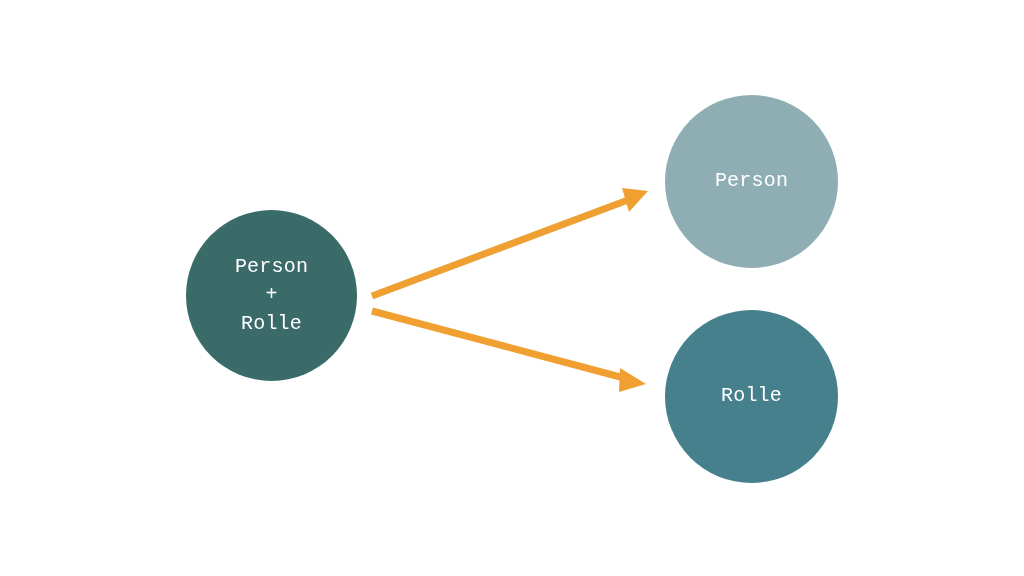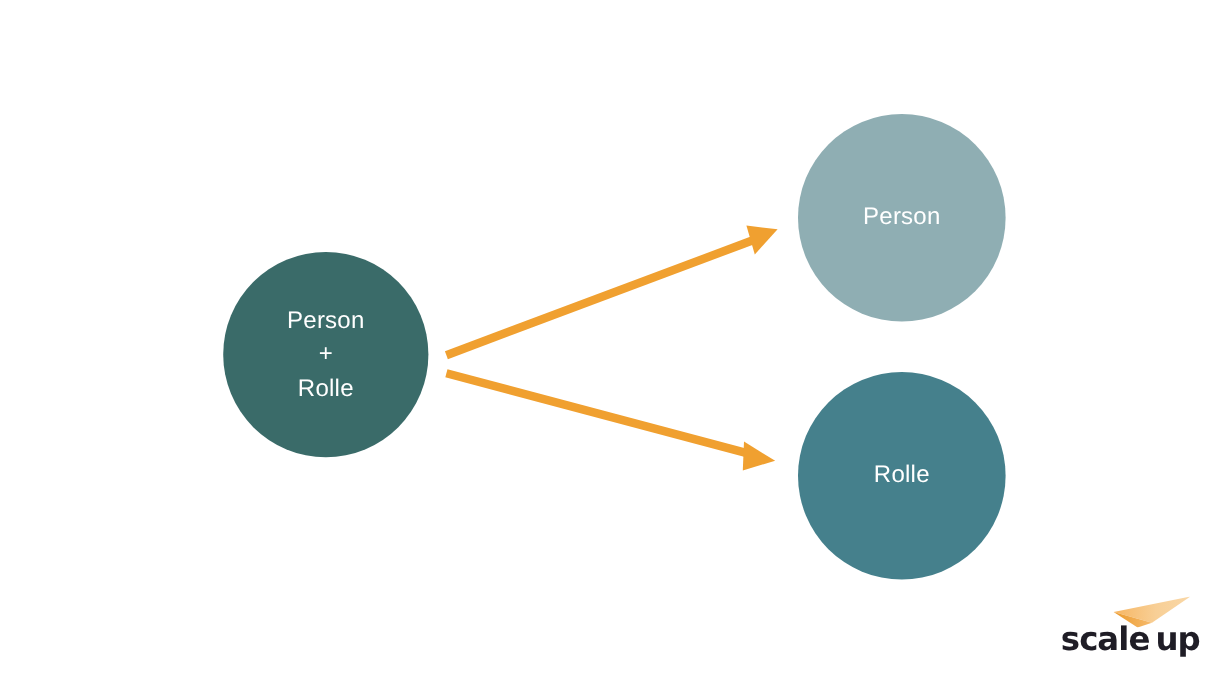--- a/index.html
+++ b/index.html
@@ -28,21 +28,21 @@
     height: 576px;
   }
   .node-circle {
     position: absolute;
     border-radius: 50%;
     display: flex;
     align-items: center;
     justify-content: center;
     text-align: center;
     color: #ffffff;
-    font-family: Liberation Sans, sans-serif;
+    font-family: Liberation Mono, monospace;
     font-weight: 400;
     line-height: 1.42;
     letter-spacing: 0.2px;
     user-select: none;
   }
   #node-source {
     left: 186px;
     top: 210px;
     width: 171px;
     height: 171px;
@@ -141,21 +141,14 @@
   </div>
 
   <div class="node-circle" id="node-person">
     <span class="node-label-line">Person</span>
   </div>
 
   <div class="node-circle" id="node-rolle">
     <span class="node-label-line">Rolle</span>
   </div>
 
-  <div class="logo">
-    <svg class="logo-plane" viewBox="0 0 68 26">
-      <polygon points="4,13 68,0 36,22" fill="url(#planeGradTop)"></polygon>
-      <polygon points="4,13 36,22 24,26" fill="url(#planeGradBottom)"></polygon>
-    </svg>
-    <div class="logo-wordmark"><span>scale</span><span class="logo-word-up">up</span></div>
-  </div>
 
 </div>
 
 </body></html>

